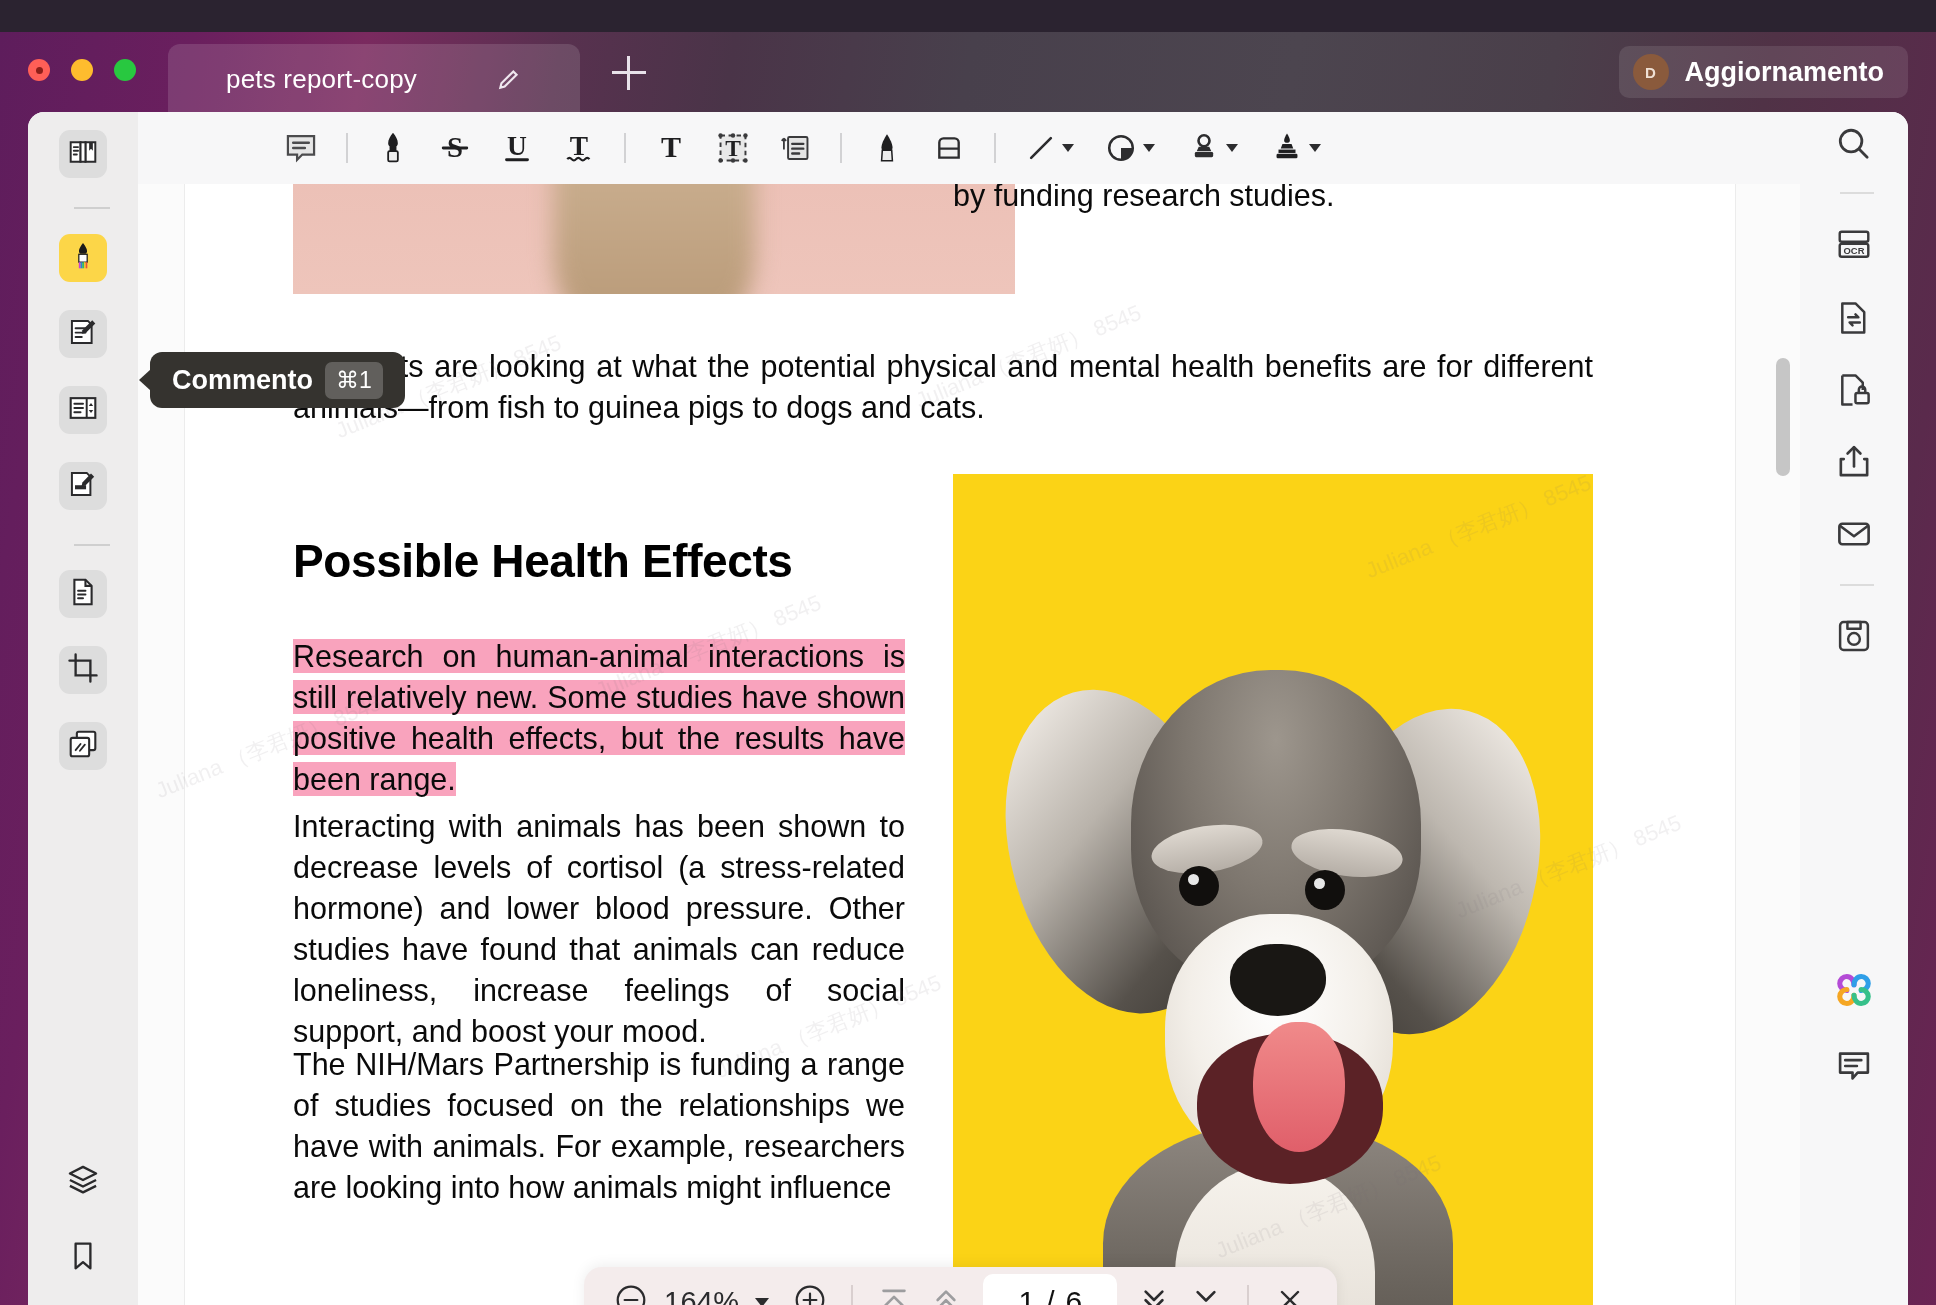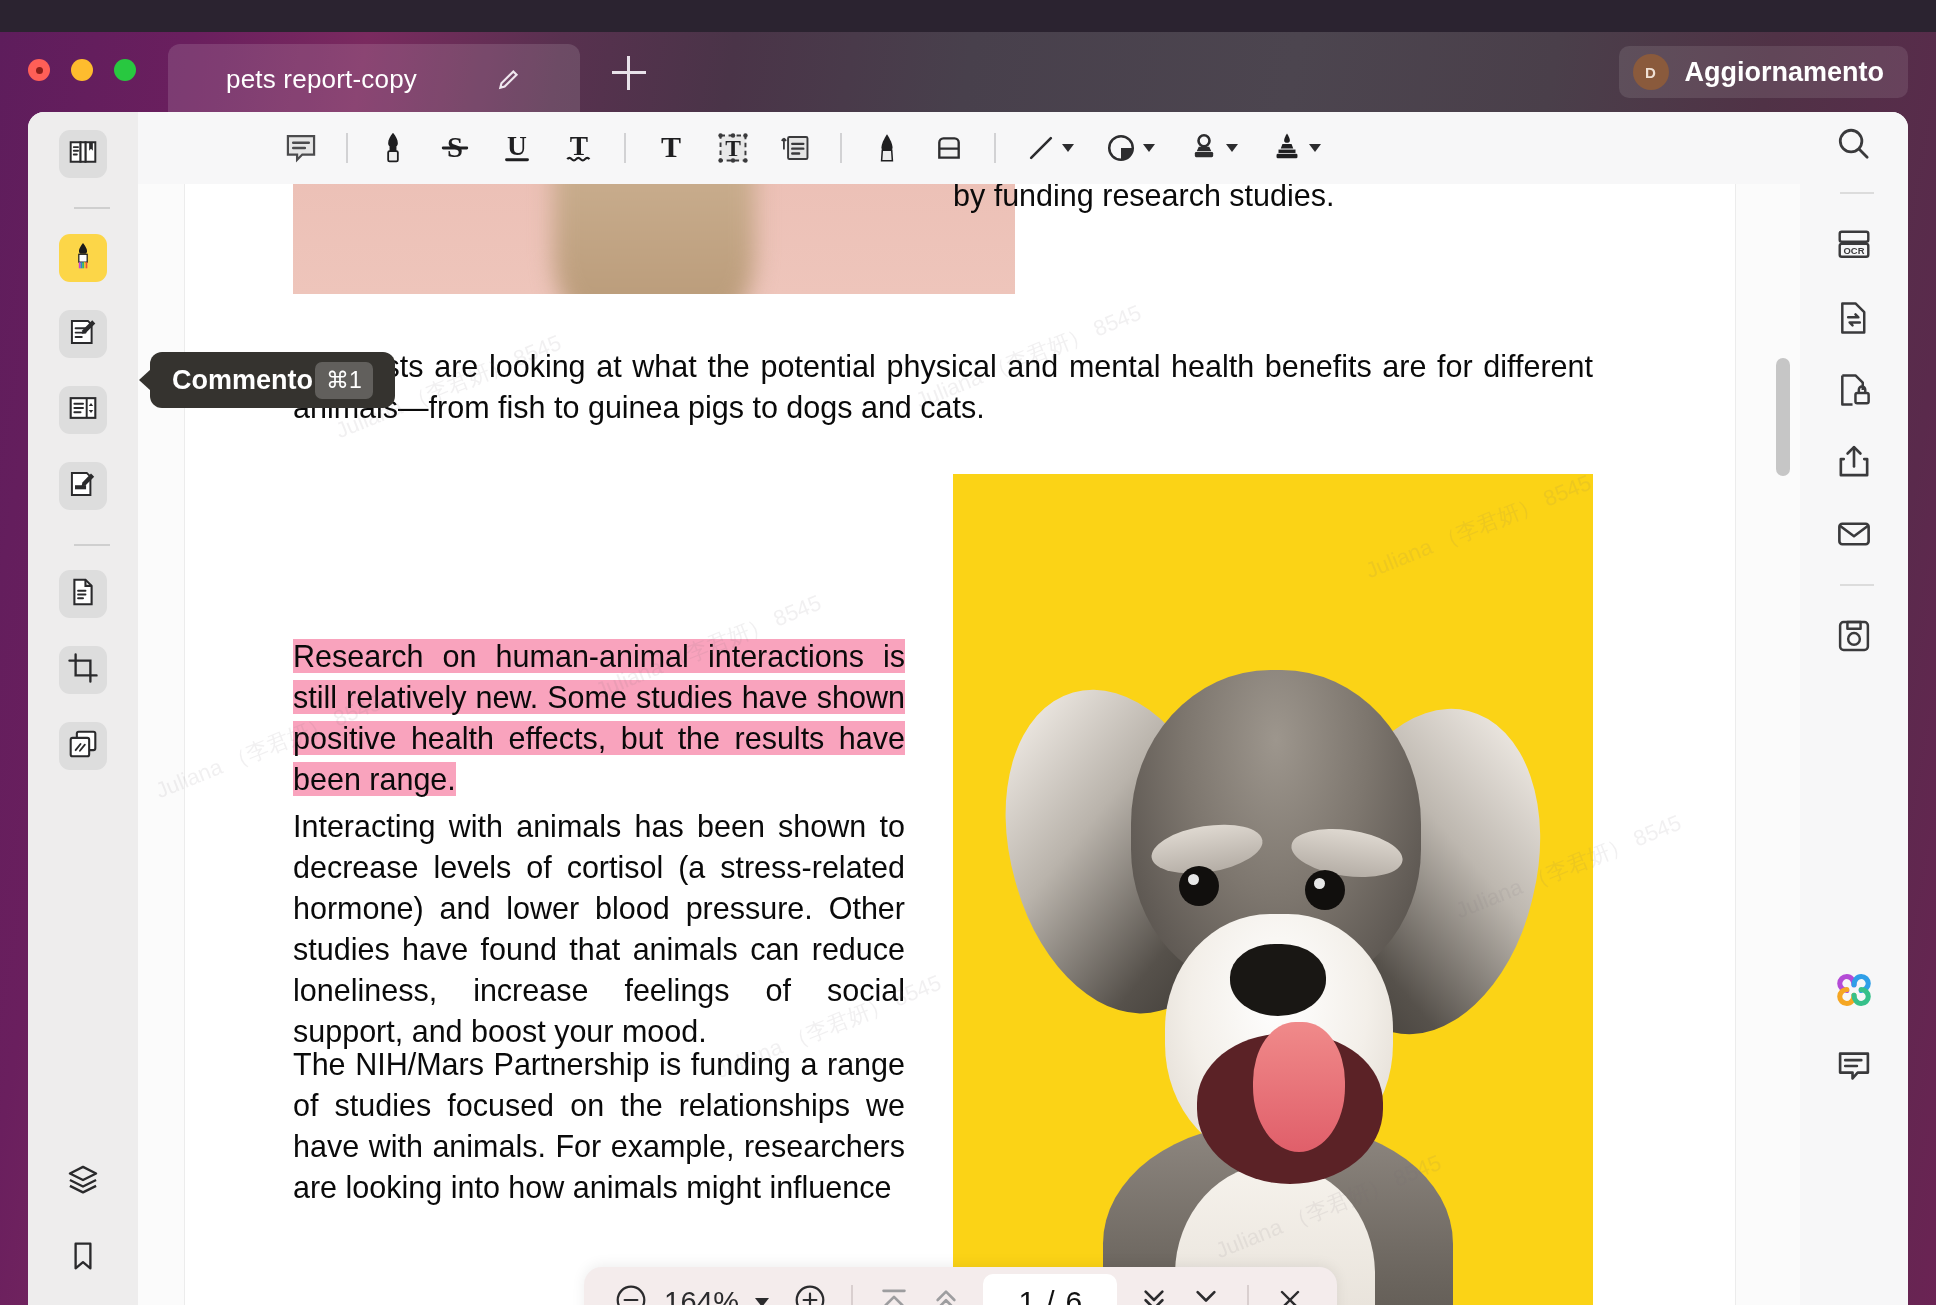--- a/index.html
+++ b/index.html
@@ -246,21 +246,21 @@
     width: 14px; height: 118px;
     background: #c6c6c6; border-radius: 7px;
     cursor: pointer;
   }
 
   
   #tooltip {
     position: absolute; left: 122px; top: 240px;
     height: 56px; padding: 12px 22px;
     background: #35332f; border-radius: 12px;
-    display:flex; align-items:center; gap:2px;
+    display:flex; align-items:center; gap:12px;
     z-index: 40;
   }
   #tooltip::before {
     content:''; position:absolute; left:-11px; top:50%; transform:translateY(-50%);
     border-top:11px solid transparent; border-bottom:11px solid transparent;
     border-right:12px solid #35332f;
   }
   #tooltip-label { color:#fff; font-size:27px; font-weight:bold; white-space:nowrap; }
   #tooltip-key {
     background: rgba(255,255,255,0.22); color:#fff;
@@ -668,20 +668,23 @@
         </div>
 
         <div class="doc-col-right" style="top:40px">
           <p class="p">for Pet Nutrition to answer questions like these by funding research studies.</p>
         </div>
 
         <div style="position:absolute; left:108px; top:252px; width:1300px;">
           <p class="p">Scientists are looking at what the potential physical and mental health benefits are for different animals—from fish to guinea pigs to dogs and cats.</p>
         </div>
 
+        <div class="doc-col-left" style="top:440px">
+          <h2 class="sec">Possible Health Effects</h2>
+        </div>
 
         <div class="doc-col-left" style="top:542px">
           <p class="p hl-wrap"><span>Research on human-animal interactions is still relatively new. Some studies have shown positive health effects, but the results have been range.</span></p>
         </div>
 
         <div class="doc-col-left" style="top:712px">
           <p class="p">Interacting with animals has been shown to decrease levels of cortisol (a stress-related hormone) and lower blood pressure. Other studies have found that animals can reduce loneliness, increase feelings of social support, and boost your mood.</p>
         </div>
 
         <div class="doc-col-left" style="top:950px">

